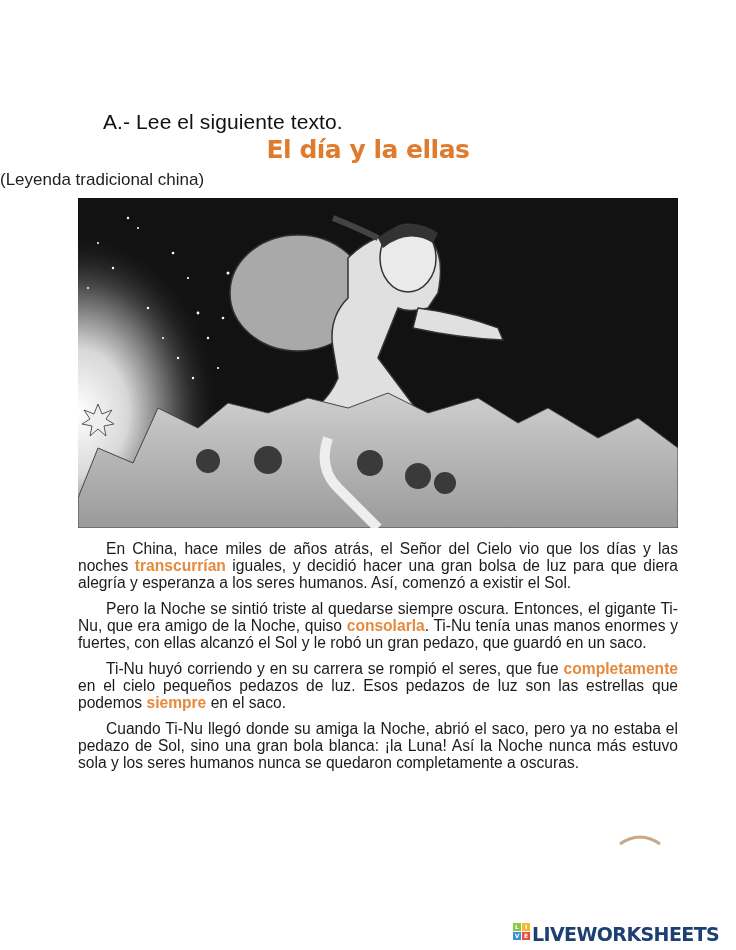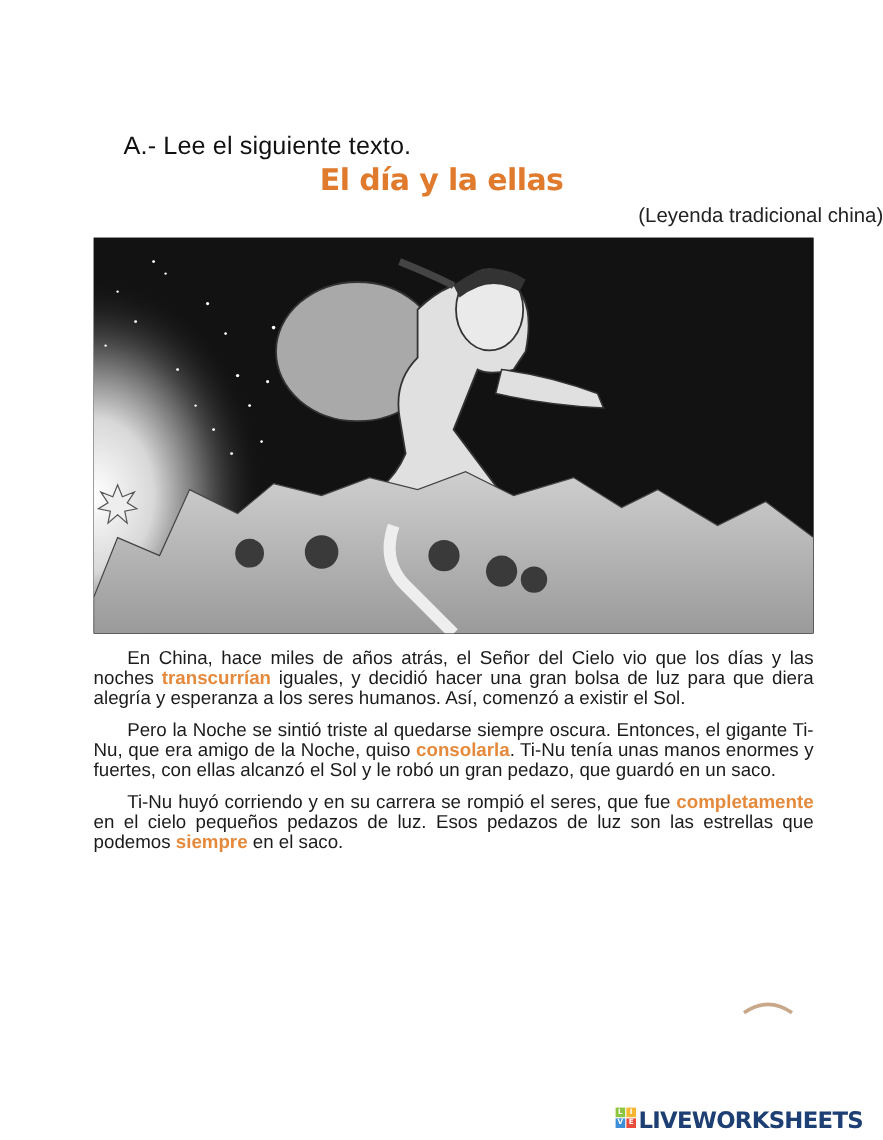--- a/index.html
+++ b/index.html
@@ -1,19 +1,19 @@
 <!DOCTYPE html>
 <html><head>
 <meta charset="utf-8">
 <style>
   html, body { margin:0; padding:0; background:#ffffff; }
   body { width:736px; height:950px; position:relative; overflow:hidden; font-family:"Liberation Sans", "DejaVu Sans", sans-serif; color:#1a1a1a; }
   .instruction { position:absolute; left:103px; top:88px; font-size:21px; color:#111; letter-spacing:0.1px;margin-top:22px; }
   .title { position:absolute; left:0; width:736px; top:135px; text-align:center; font-family:"DejaVu Sans", sans-serif; font-weight:bold; font-size:25px; color:#e07b2e; letter-spacing:-0.5px; }
-  .subtitle { position:absolute; left:0; width:736px; top:170px; text-align:right; font-size:17px; color:#222; }
+  .subtitle { position:absolute; left:0; width:736px; top:170px; text-align:left; font-size:17px; color:#222; }
   .illustration { position:absolute; left:78px; top:198px; width:600px; height:330px; background:#121212; overflow:hidden; }
   .illustration svg { display:block; }
   .story { position:absolute; left:78px; top:540px; width:600px; font-size:15.6px; line-height:17px; color:#1b1b1b; }
   .story p { margin:0 0 9px 0; text-indent:28px; text-align:justify; }
   .hl { color:#e58a3c; font-weight:bold; }
   .moon-arc { position:absolute; left:618px; top:832px; width:44px; height:14px; }
   .brand { position:absolute; left:513px; top:923px; display:flex; }
   .brand-logo { display:grid; grid-template-columns:8px 8px; grid-template-rows:8px 8px; gap:1px; margin-right:2px; }
   .brand-logo span { display:block; font-size:6px; line-height:8px; text-align:center; color:#fff; font-weight:bold; font-family:"DejaVu Sans", sans-serif; }
   .brand-text { font-family:"DejaVu Sans", sans-serif; font-weight:bold; font-size:19px; color:#1d3f73; letter-spacing:-0.6px; }
@@ -100,20 +100,21 @@
         <circle cx="340" cy="278" r="13"></circle>
         <circle cx="367" cy="285" r="11"></circle>
     </g>
   </svg>
 </div>
 
 <div class="story">
   <p><span>En China, hace miles de años atrás, el Señor del Cielo vio que los días y las noches </span><span class="hl">transcurrían</span><span> iguales, y decidió hacer una gran bolsa de luz para que diera alegría y esperanza a los seres humanos. Así, comenzó a existir el Sol.</span></p>
   <p><span>Pero la Noche se sintió triste al quedarse siempre oscura. Entonces, el gigante Ti-Nu, que era amigo de la Noche, quiso </span><span class="hl">consolarla</span><span>. Ti-Nu tenía unas manos enormes y fuertes, con ellas alcanzó el Sol y le robó un gran pedazo, que guardó en un saco.</span></p>
   <p><span>Ti-Nu huyó corriendo y en su carrera se rompió el seres, que fue </span><span class="hl">completamente</span><span> en el cielo pequeños pedazos de luz. Esos pedazos de luz son las estrellas que podemos </span><span class="hl">siempre</span><span> en el saco.</span></p>
+  <p><span>Cuando Ti-Nu llegó donde su amiga la Noche, abrió el saco, pero ya no estaba el pedazo de Sol, sino una gran bola blanca: ¡la Luna! Así la Noche nunca más estuvo sola y los seres humanos nunca se quedaron completamente a oscuras.</span></p>
 </div>
 
 <svg class="moon-arc" viewBox="0 0 44 14">
   <path d="M2 12 Q22 -2 42 12" stroke="#c9a88a" stroke-width="3" fill="none"></path>
 </svg>
 
 <div class="brand">
   <div class="brand-logo">
     <span style="background:#8cc63f">L</span>
     <span style="background:#f7b731">I</span>

